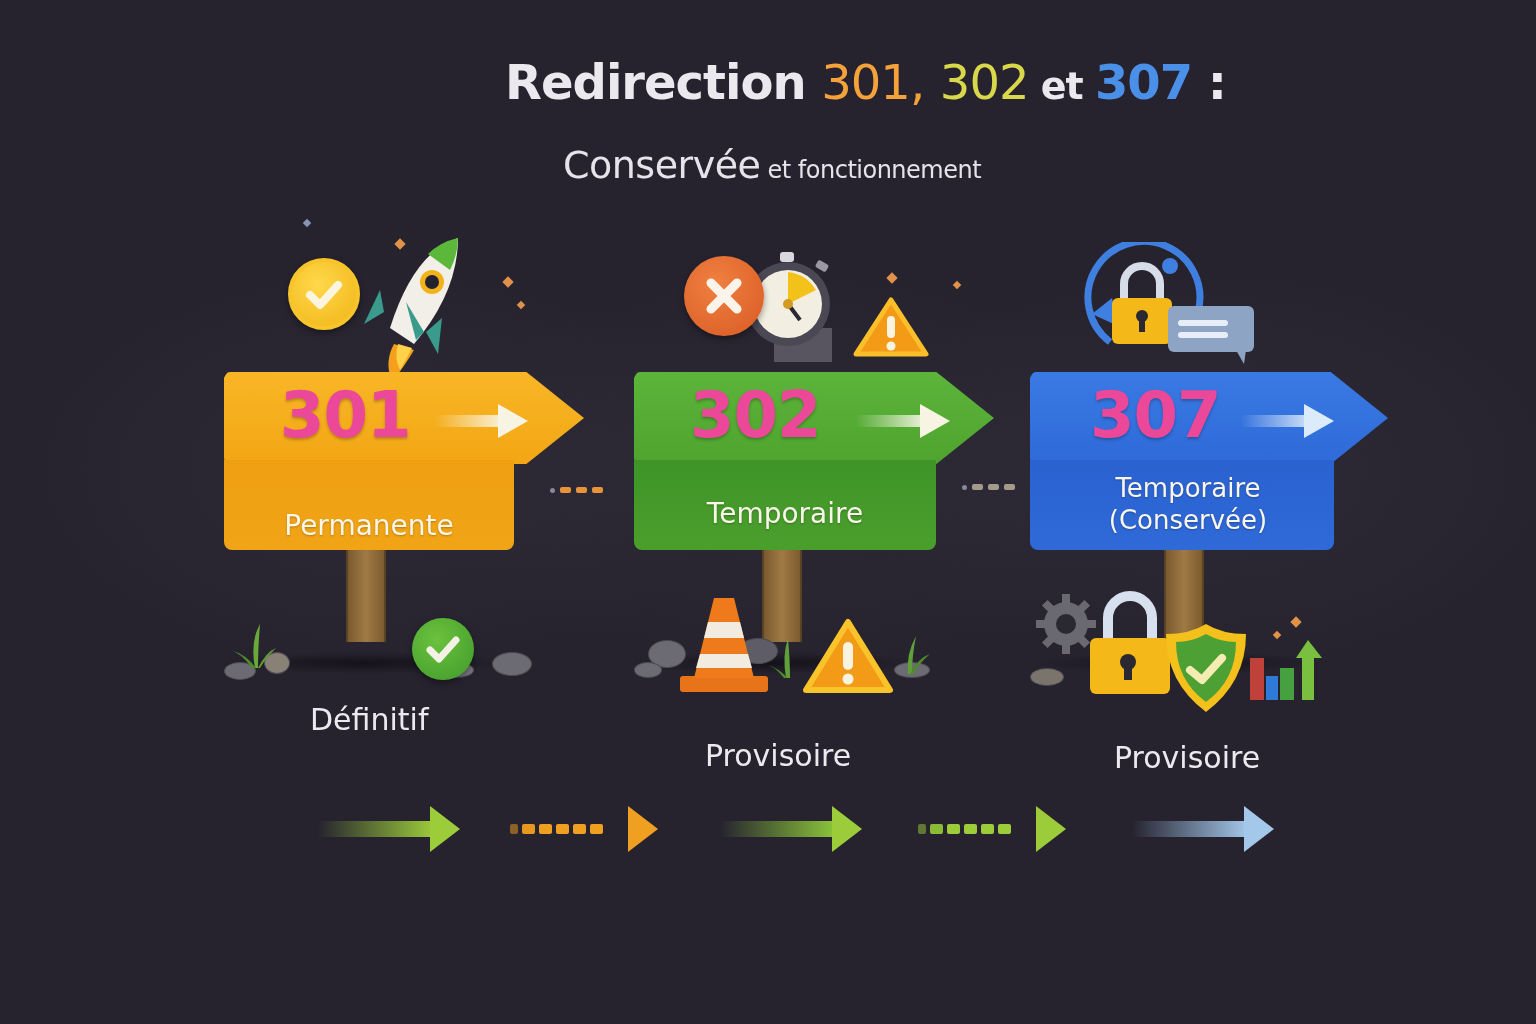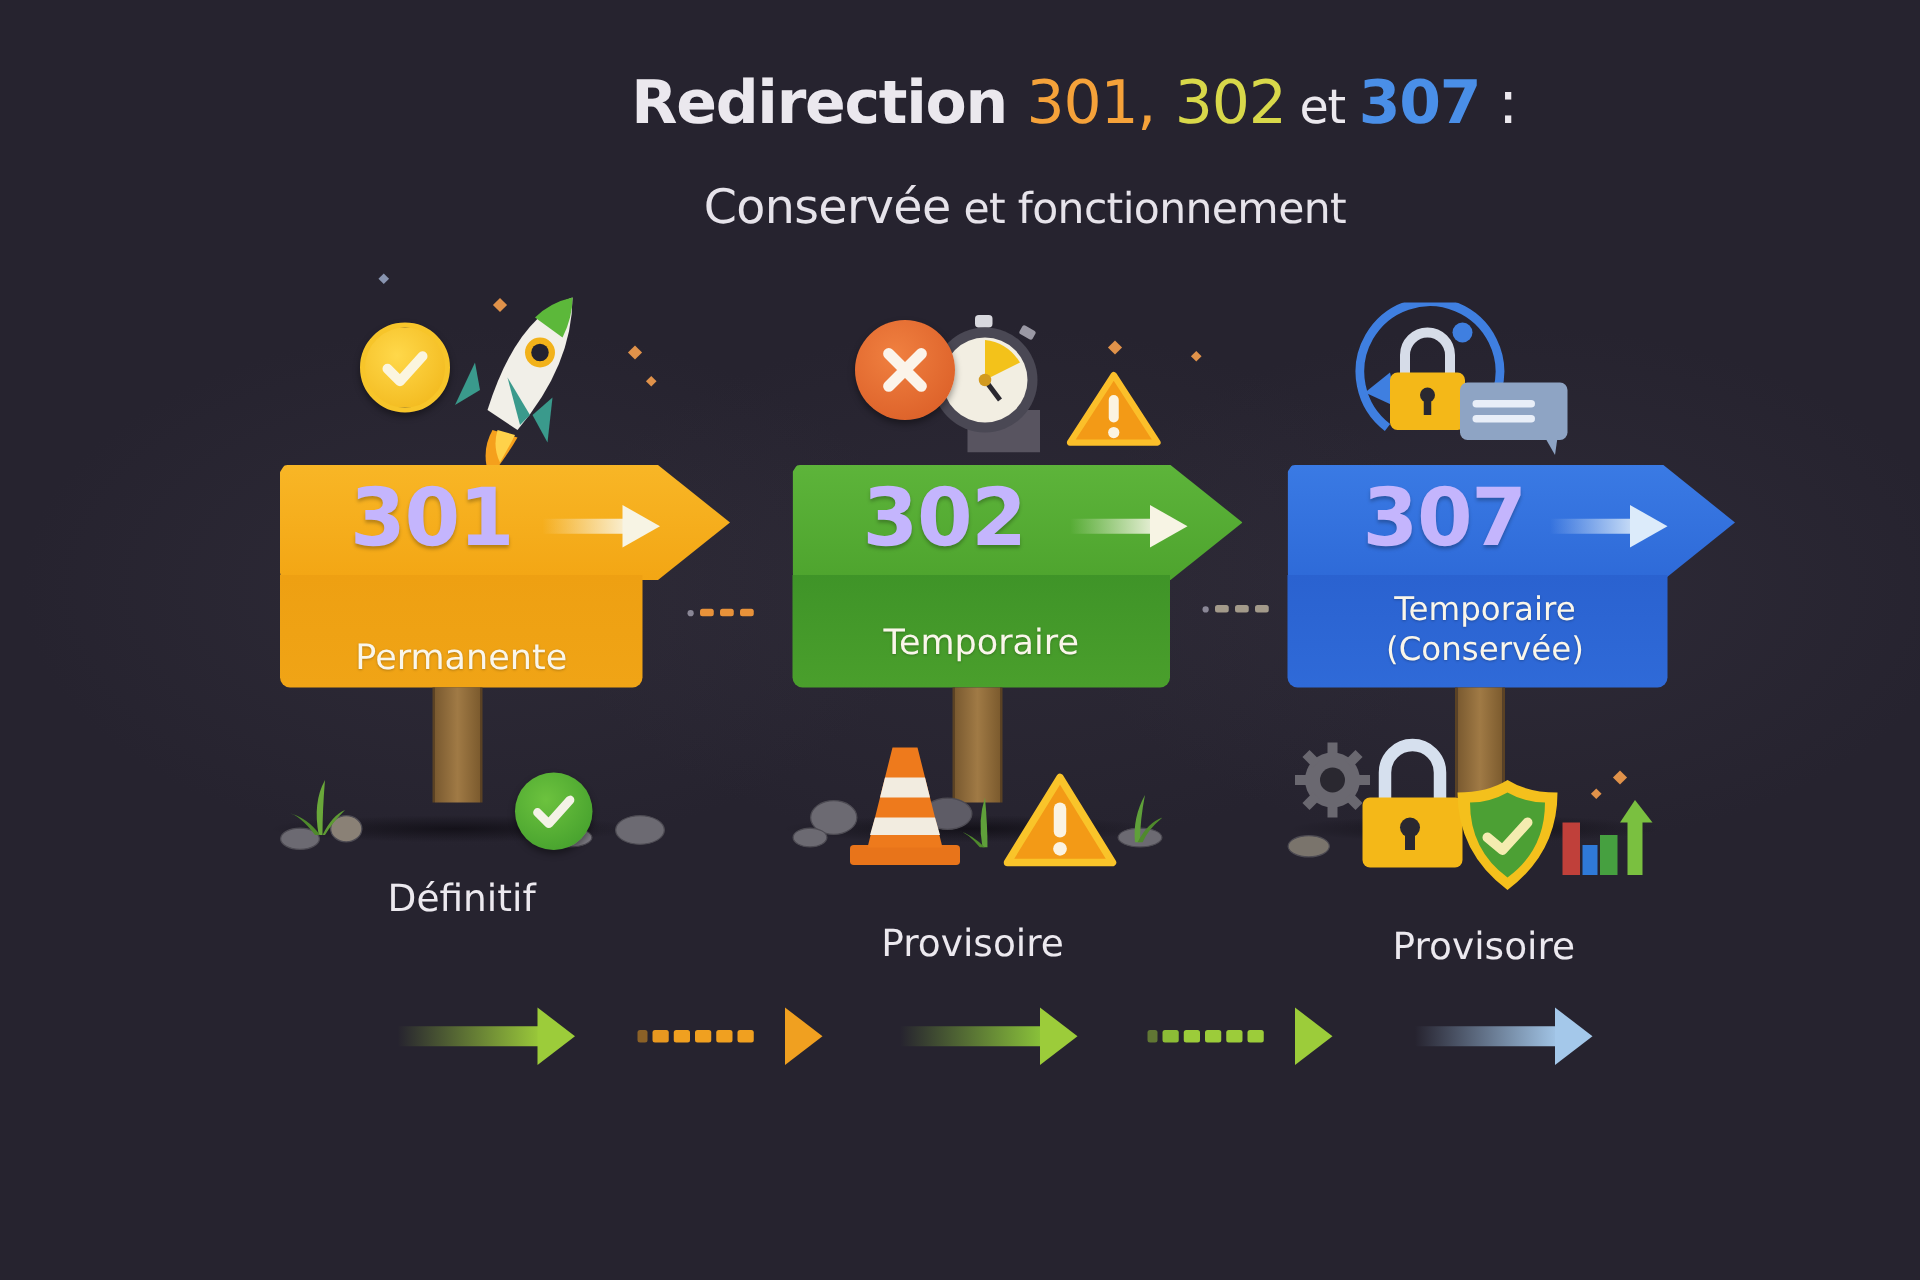--- a/index.html
+++ b/index.html
@@ -13,21 +13,21 @@
     font-family: "DejaVu Sans", sans-serif;
     color: #ece9ef;
     position: relative;
   }
   .title {
     position: absolute; top: 54px; left: 0; width: 1536px;
     padding-left: 505px;
     font-size: 48px; font-weight: bold; letter-spacing: -1px;
     color: #ebe8ee; white-space: nowrap;
   }
-  .title .light { font-weight: normal; }
+  .title .light { font-weight: bold; }
   .subtitle {
     position: absolute; top: 143px; left: 563px;
     font-size: 38px; color: #e6e3ea; white-space: nowrap; letter-spacing: -0.5px;
   }
   .subtitle .strong { font-weight: normal; }
 
   .panel { position: absolute; width: 400px; height: 480px; }
   .sign {
     position: absolute; left: 0; top: 150px; width: 360px; height: 178px;
   }
@@ -35,21 +35,21 @@
     position: absolute; left: 0; top: 0; width: 360px; height: 92px;
     clip-path: polygon(0 6%, 1% 0, 84% 0, 100% 50%, 84% 100%, 0 100%);
     border-radius: 6px;
   }
   .sign-bottom {
     position: absolute; left: 0; top: 88px; width: 290px; height: 90px;
     border-radius: 0 0 8px 8px;
   }
   .sign-code {
     position: absolute; left: 56px; top: 6px;
-    font-size: 64px; font-weight: bold; color: #c4b5fd;
+    font-size: 64px; font-weight: bold; color: #ec4899;
     text-shadow: 0 2px 3px rgba(0,0,0,0.25); letter-spacing: -1px;
   }
   .sign-arrow {
     position: absolute; left: 210px; top: 32px; width: 104px; height: 34px;
   }
   .sign-arrow .shaft {
     position: absolute; left: 0; top: 11px; width: 72px; height: 12px;
     background: linear-gradient(90deg, rgba(255,255,255,0), rgba(250,248,235,0.95));
   }
   .sign-arrow .head {
@@ -92,21 +92,21 @@
   .icon { position: absolute; }
   .sparkle { position: absolute; width: 8px; height: 8px; transform: rotate(45deg); }
 </style>
 </head>
 <body>
 
 <div class="title">
   <span class="light" style="font-weight:bold">Redirection </span><span style="color:#f5a23a;font-weight:normal">301,</span> <span style="color:#d8d84a;font-weight:normal">302</span><span class="light" style="font-size:38px"> et </span><span style="color:#4a8fe8">307</span><span class="light"> :</span>
 </div>
 <div class="subtitle">
-  <span class="strong">Conservée</span><span style="font-size:34px"> et fonctionnement</span>
+  <span class="strong">Conservée</span><span style="font-size:24px"> et fonctionnement</span>
 </div>
 
 <div class="panel" style="left:224px; top:222px;">
 
   <div class="icon" style="left:64px; top:36px; width:72px; height:72px; border-radius:50%; background:radial-gradient(circle at 40% 35%, #ffd84a, #f0b416); border:4px solid #f7c52a; box-shadow:0 3px 6px rgba(0,0,0,0.4);">
     <svg width="64" height="64" viewBox="0 0 64 64">
         <path d="M18 33 L28 43 L46 23" stroke="#fbf5df" stroke-width="8" fill="none" stroke-linecap="round" stroke-linejoin="round"></path>
       </svg>
   </div>
   <div class="icon" style="left:130px; top:10px; width:120px; height:150px;">

